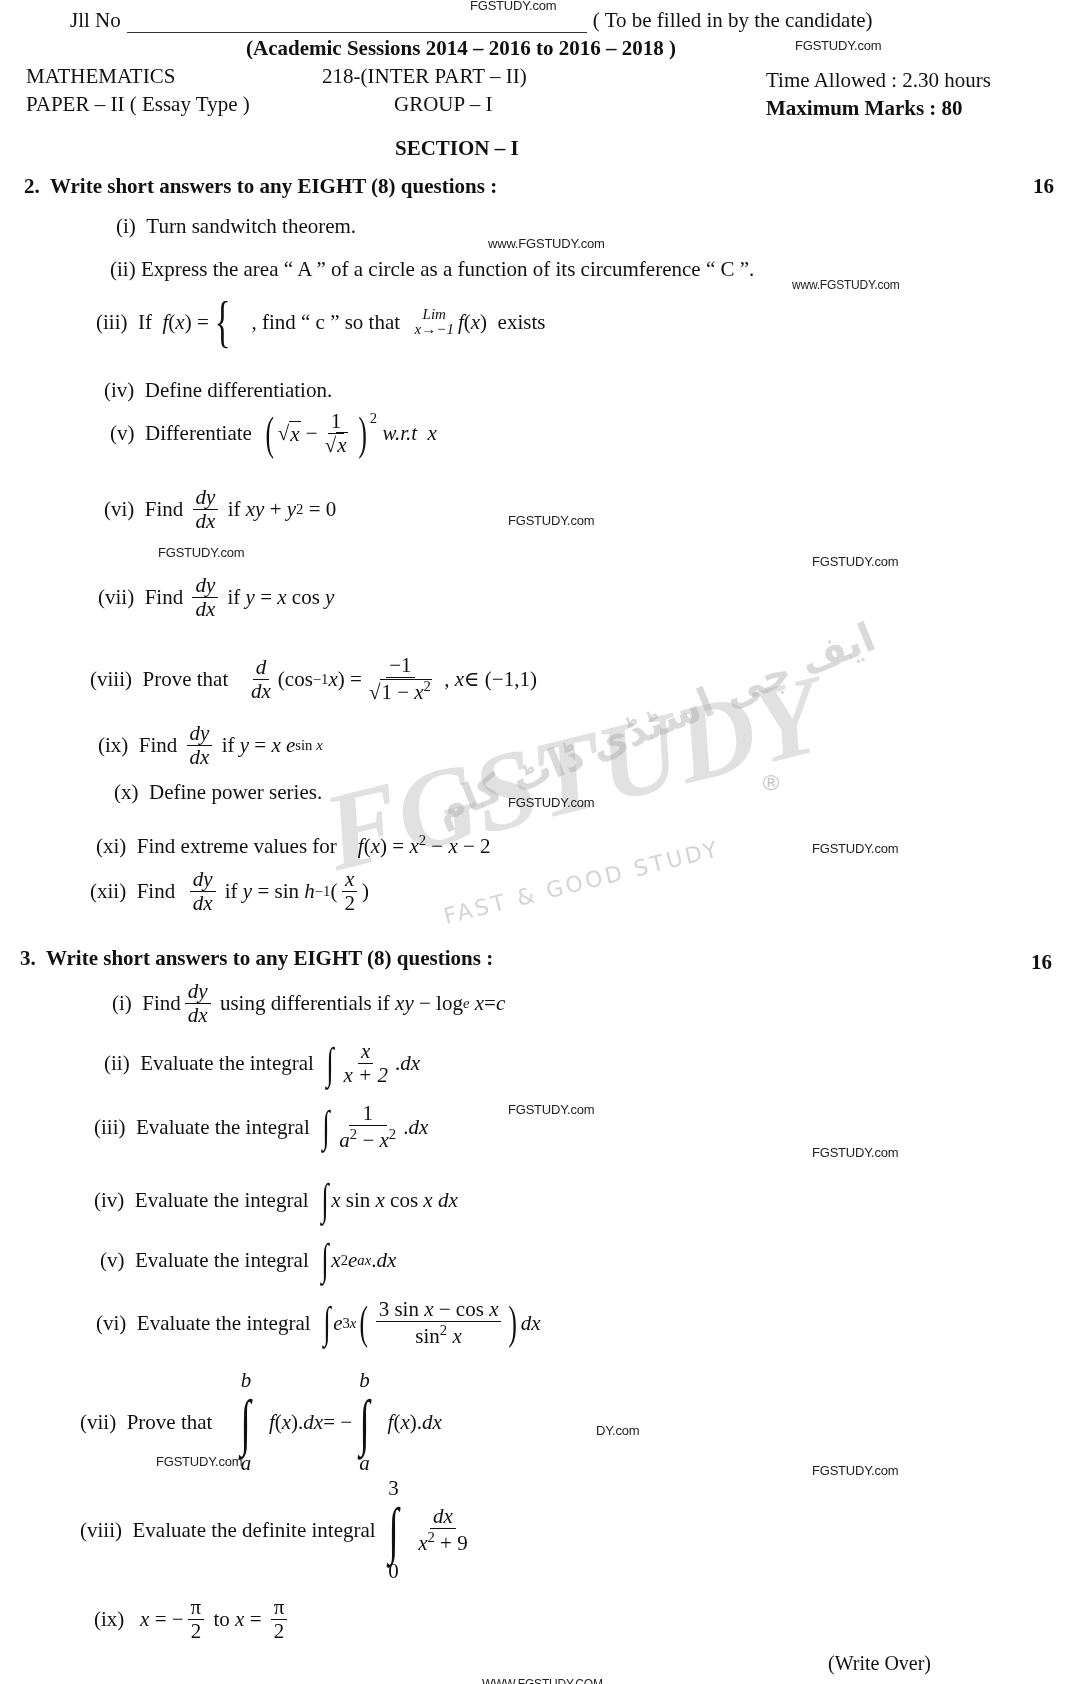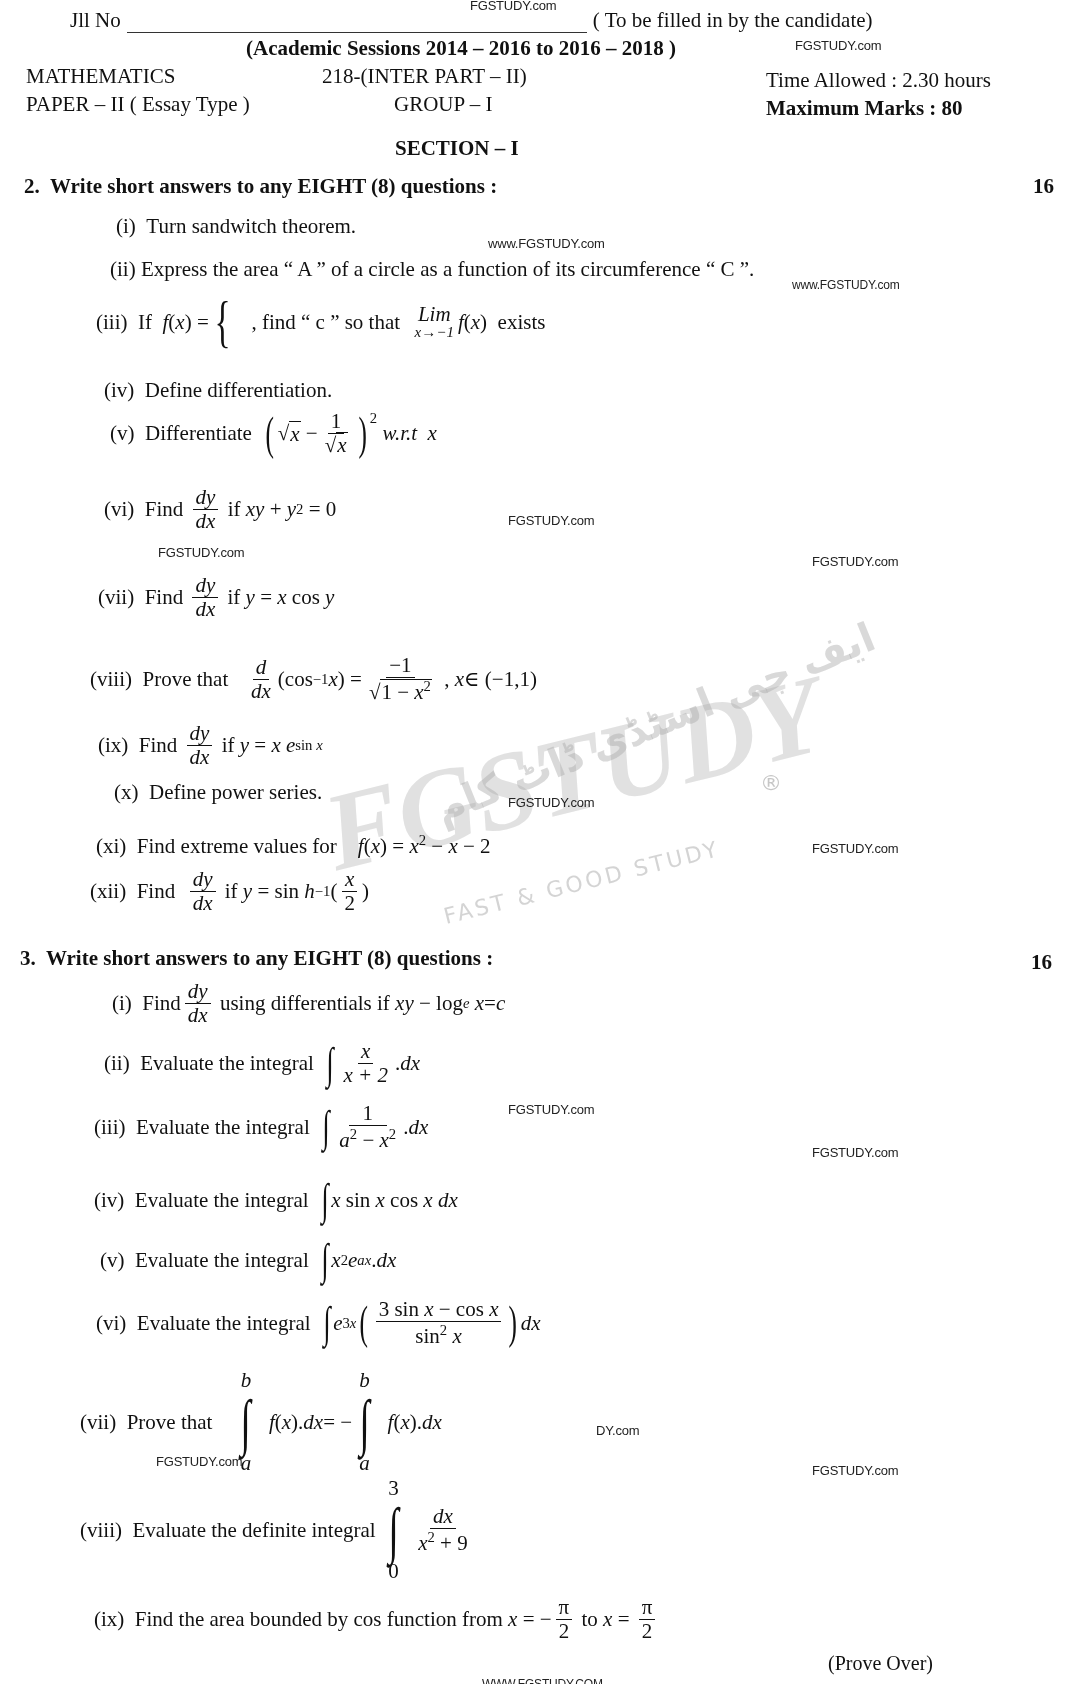--- a/index.html
+++ b/index.html
@@ -18,21 +18,21 @@
   }
   .frac { display: inline-flex; flex-direction: column; align-items: center; vertical-align: middle; margin: 0 4px; line-height: 1.1; }
   .frac .num { border-bottom: 1px solid #111; padding: 0 3px; }
   .frac .den { padding: 0 3px; }
   .math { font-style: italic; }
   sup { font-size: 0.7em; }
   sub { font-size: 0.7em; }
   .int { font-size: 44px; font-style: normal; font-weight: normal; line-height: 1; vertical-align: middle; transform: scaleX(0.6); display: inline-block; }
   .int-big { font-size: 62px; }
   .limits { display: inline-flex; flex-direction: column; align-items: center; vertical-align: middle; line-height: 1; margin: 0 4px; }
-  .limits .lim { font-style: italic; font-size: 21px; }
+  .limits .lim { font-style: italic; font-size: 15px; }
   .paren-big { font-size: 46px; font-weight: 200; vertical-align: middle; transform: scaleX(0.55); display: inline-block; line-height: 1; }
   .brace { font-size: 56px; vertical-align: middle; transform: scaleX(0.6); display: inline-block; line-height: 1; font-weight: 200; }
   .cases { display: inline-flex; flex-direction: column; vertical-align: middle; line-height: 1.5; }
   .sqrt { border-top: 1px solid #111; padding: 0 1px; }
   .row { display: flex; align-items: center; }
   .watermark-big {
     position: absolute; left: 330px; top: 720px; width: 420px; height: 200px;
     color: rgba(170,170,170,0.35); font-family: "Liberation Serif", serif; font-style: italic;
     font-size: 110px; font-weight: bold; transform: rotate(-14deg); white-space: nowrap; pointer-events: none;
   }
@@ -300,26 +300,26 @@
       </span>
     &nbsp;<span class="frac">
         <span class="num math">dx</span>
         <span class="den"><span class="math">x</span><sup>2</sup> + 9</span>
       </span>
   </span>
 </div>
 
 <div class="abs t21" style="left:94px; top:1596px;">
   <span class="row">
-    <span>(ix)</span>&nbsp;&nbsp;<span>Find the area bounded by cos  function from</span>&nbsp;
+    <span>(ix)</span>&nbsp;&nbsp;&nbsp;
     <span class="math">x</span>&nbsp;=&nbsp;−<span class="frac">
         <span class="num">π</span>
         <span class="den">2</span>
       </span>
     &nbsp;to&nbsp; <span class="math">x</span>&nbsp;=&nbsp;<span class="frac">
         <span class="num">π</span>
         <span class="den">2</span>
       </span>
   </span>
 </div>
 
-<div class="abs t20" style="left:828px; top:1652px;">(Prove Over)</div>
+<div class="abs t20" style="left:828px; top:1652px;">(Write Over)</div>
 <div class="wm-small" style="left:482px; top:1677px; font-size:12px;">WWW.FGSTUDY.COM</div>
 
 </body></html>

